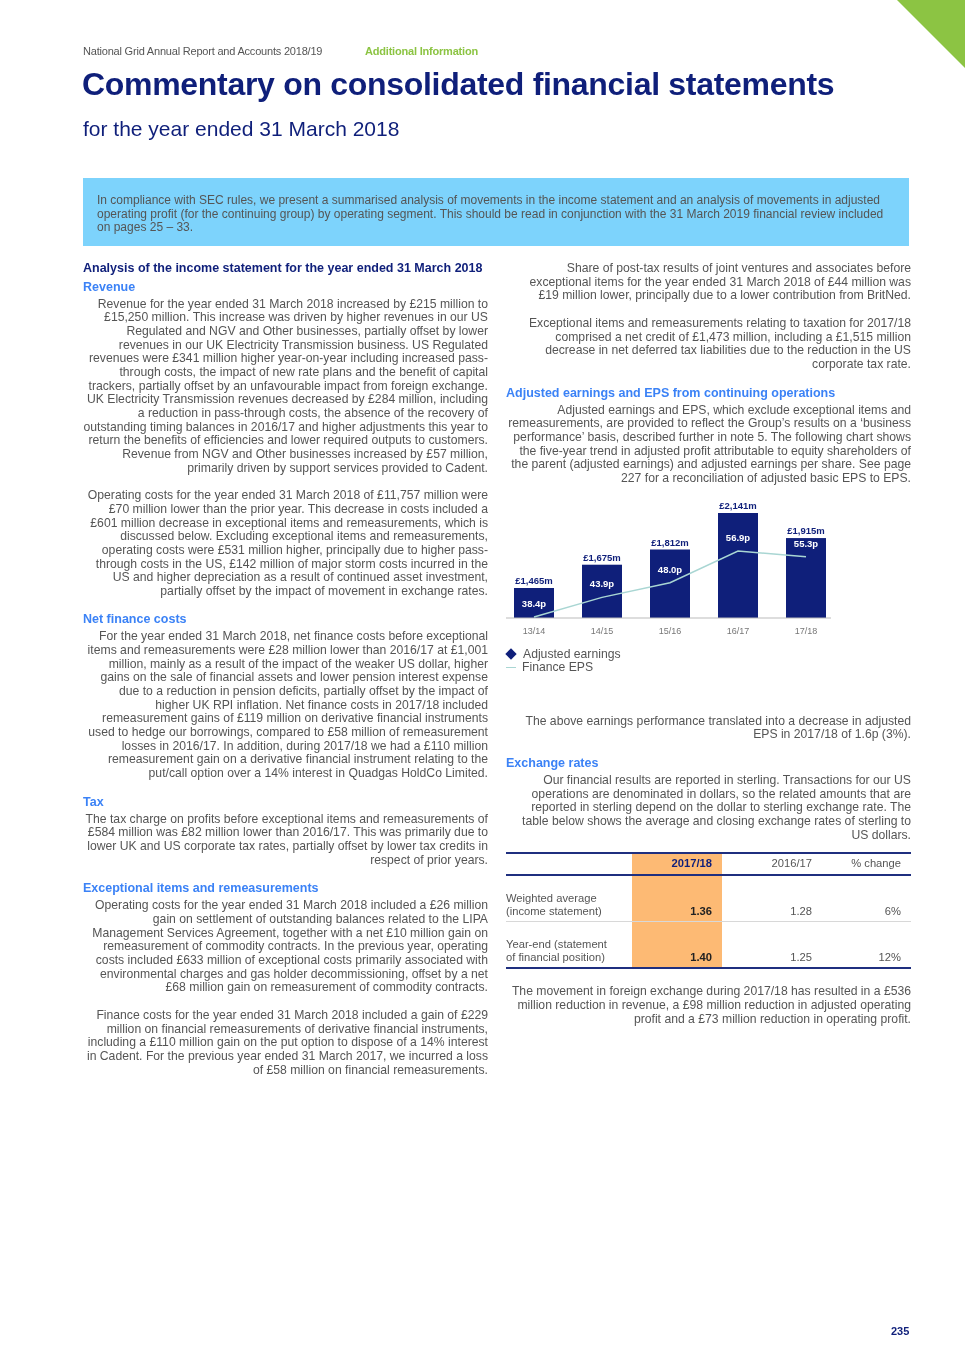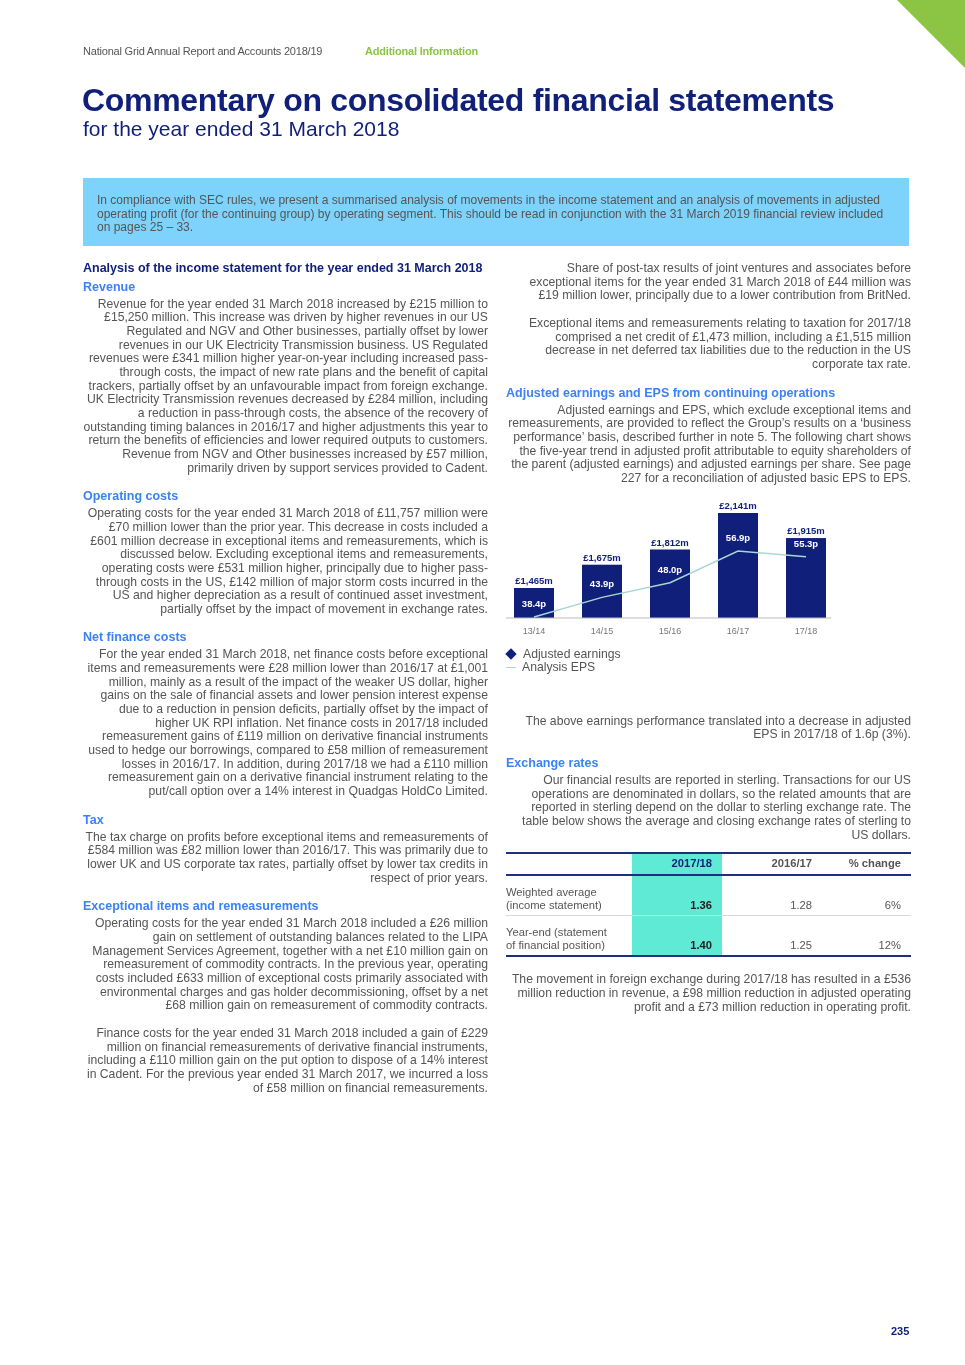--- a/index.html
+++ b/index.html
@@ -2,43 +2,43 @@
 <html><head>
 <meta charset="utf-8">
 <style>
   * { box-sizing: border-box; margin: 0; padding: 0; }
   html, body { width: 965px; height: 1365px; background: #ffffff; overflow: hidden; }
   body { position: relative; font-family: "Liberation Sans", sans-serif; color: #4a4a4a; }
   .corner { position: absolute; top: 0; right: 0; width: 0; height: 0;
     border-top: 68px solid #8cc443; border-left: 68px solid transparent; }
   .running-head { position: absolute; top: 45px; left: 83px; font-size: 11px; color: #555; letter-spacing: -0.2px; }
   .running-head .section { position: absolute; left: 282px; top: 0; color: #8cc443; font-weight: bold; white-space: nowrap; }
-  .title { position: absolute; top: 66px; left: 82px; font-size: 32px; font-weight: bold; color: #0f1f7a; letter-spacing: -0.3px; white-space: nowrap; margin-top: 16px; }
+  .title { position: absolute; top: 66px; left: 82px; font-size: 32px; font-weight: bold; color: #0f1f7a; letter-spacing: -0.3px; white-space: nowrap; }
   .subtitle { position: absolute; top: 117px; left: 83px; font-size: 21px; color: #0f1f7a; white-space: nowrap; }
   .intro { position: absolute; top: 178px; left: 83px; width: 826px; height: 68px; background: #7dd3fc;
     padding: 16px 14px 0 14px; font-size: 12px; line-height: 13.6px; color: #555; }
   .col { position: absolute; font-size: 12.2px; line-height: 13.65px; color: #555; }
   .col-left { top: 262px; left: 83px; width: 405px; }
   .col-right { top: 262px; left: 506px; width: 405px; }
   h2.main { font-size: 12.5px; color: #0f1f7a; font-weight: bold; line-height: 13.7px; margin-bottom: 0; }
   h3 { font-size: 12.5px; font-weight: bold; color: #3b82f6; line-height: 14px; margin-bottom: 4px; }
   p { margin-bottom: 14px; text-align: right; }
   .chart { position: relative; width: 405px; height: 190px; margin-top: -4px; }
   .legend { font-size: 12.2px; line-height: 13.6px; color: #555; margin: 0 0 40px 0; }
   .legend .row { display: flex; align-items: center; }
   .legend .swatch-diamond { display: inline-block; width: 8px; height: 8px; background: #0f1f7a; transform: rotate(45deg); margin: 0 8px 0 1px; }
   .legend .swatch-line { display: inline-block; width: 10px; height: 1px; background: #a9d6d3; margin-right: 6px; }
   table.fx { width: 405px; border-collapse: collapse; font-size: 11.2px; color: #555; margin-bottom: 16px; margin-top: 2px; }
   table.fx thead tr { border-top: 2px solid #1f2f7f; border-bottom: 2px solid #1f2f7f; }
-  table.fx th { font-weight: bold; height: 22px; text-align: right; padding-right: 10px; }
+  table.fx th { font-weight: normal; height: 22px; text-align: right; padding-right: 10px; }
   table.fx th.hl { font-weight: bold; color: #0f1f7a; }
-  table.fx td { text-align: right; padding: 10px 10px 4px 0; vertical-align: bottom; line-height: 12.5px; }
+  table.fx td { text-align: right; padding: 16px 10px 4px 0; vertical-align: bottom; line-height: 12.5px; }
   table.fx td.label { text-align: left; padding-left: 0; }
   table.fx td.hl { font-weight: bold; color: #222; }
-  table.fx .hlcol { background: #5eead4; }
+  table.fx .hlcol { background: #fdba74; }
   table.fx tbody tr { border-bottom: 1px solid #d8d8d8; }
   table.fx tbody tr:last-child { border-bottom: 2px solid #1f2f7f; }
   .page-num { position: absolute; top: 1325px; left: 891px; font-size: 11px; font-weight: bold; color: #0f1f7a; }
 </style>
 </head>
 <body>
 
 <div class="corner"></div>
 
 <div class="running-head">
@@ -48,21 +48,20 @@
 
 <h1 class="title">Commentary on consolidated financial statements</h1>
 <div class="subtitle">for the year ended 31 March 2018</div>
 
 <div class="intro">In compliance with SEC rules, we present a summarised analysis of movements in the income statement and an analysis of movements in adjusted operating profit (for the continuing group) by operating segment. This should be read in conjunction with the 31 March 2019 financial review included on pages 25 – 33.</div>
 
 <div class="col col-left">
   <h2 class="main">Analysis of the income statement for the year ended 31 March 2018</h2>
   <h3 style="margin-top:4px">Revenue</h3>
   <p>Revenue for the year ended 31 March 2018 increased by £215 million to £15,250 million. This increase was driven by higher revenues in our US Regulated and NGV and Other businesses, partially offset by lower revenues in our UK Electricity Transmission business. US Regulated revenues were £341 million higher year-on-year including increased pass-through costs, the impact of new rate plans and the benefit of capital trackers, partially offset by an unfavourable impact from foreign exchange. UK Electricity Transmission revenues decreased by £284 million, including a reduction in pass-through costs, the absence of the recovery of outstanding timing balances in 2016/17 and higher adjustments this year to return the benefits of efficiencies and lower required outputs to customers. Revenue from NGV and Other businesses increased by £57 million, primarily driven by support services provided to Cadent.</p>
-  <h3>Operating costs</h3>
   <p>Operating costs for the year ended 31 March 2018 of £11,757 million were £70 million lower than the prior year. This decrease in costs included a £601 million decrease in exceptional items and remeasurements, which is discussed below. Excluding exceptional items and remeasurements, operating costs were £531 million higher, principally due to higher pass-through costs in the US, £142 million of major storm costs incurred in the US and higher depreciation as a result of continued asset investment, partially offset by the impact of movement in exchange rates.</p>
   <h3>Net finance costs</h3>
   <p>For the year ended 31 March 2018, net finance costs before exceptional items and remeasurements were £28 million lower than 2016/17 at £1,001 million, mainly as a result of the impact of the weaker US dollar, higher gains on the sale of financial assets and lower pension interest expense due to a reduction in pension deficits, partially offset by the impact of higher UK RPI inflation. Net finance costs in 2017/18 included remeasurement gains of £119 million on derivative financial instruments used to hedge our borrowings, compared to £58 million of remeasurement losses in 2016/17. In addition, during 2017/18 we had a £110 million remeasurement gain on a derivative financial instrument relating to the put/call option over a 14% interest in Quadgas HoldCo Limited.</p>
   <h3>Tax</h3>
   <p>The tax charge on profits before exceptional items and remeasurements of £584 million was £82 million lower than 2016/17. This was primarily due to lower UK and US corporate tax rates, partially offset by lower tax credits in respect of prior years.</p>
   <h3>Exceptional items and remeasurements</h3>
   <p>Operating costs for the year ended 31 March 2018 included a £26 million gain on settlement of outstanding balances related to the LIPA Management Services Agreement, together with a net £10 million gain on remeasurement of commodity contracts. In the previous year, operating costs included £633 million of exceptional costs primarily associated with environmental charges and gas holder decommissioning, offset by a net £68 million gain on remeasurement of commodity contracts.</p>
   <p>Finance costs for the year ended 31 March 2018 included a gain of £229 million on financial remeasurements of derivative financial instruments, including a £110 million gain on the put option to dispose of a 14% interest in Cadent. For the previous year ended 31 March 2017, we incurred a loss of £58 million on financial remeasurements.</p>
 </div>
 
@@ -99,21 +98,21 @@
       </svg>
   </div>
 
   <div class="legend" style="margin-top:-30px">
     <div class="row">
       <span class="swatch-diamond"></span>
       <span>Adjusted earnings</span>
     </div>
     <div class="row">
       <span class="swatch-line"></span>
-      <span>Analysis EPS</span>
+      <span>Finance EPS</span>
     </div>
   </div>
 
   <p>The above earnings performance translated into a decrease in adjusted EPS in 2017/18 of 1.6p (3%).</p>
   <h3>Exchange rates</h3>
   <p style="margin-bottom:10px">Our financial results are reported in sterling. Transactions for our US operations are denominated in dollars, so the related amounts that are reported in sterling depend on the dollar to sterling exchange rate. The table below shows the average and closing exchange rates of sterling to US dollars.</p>
 
   <table class="fx">
     <colgroup>
         <col style="width:126px">

